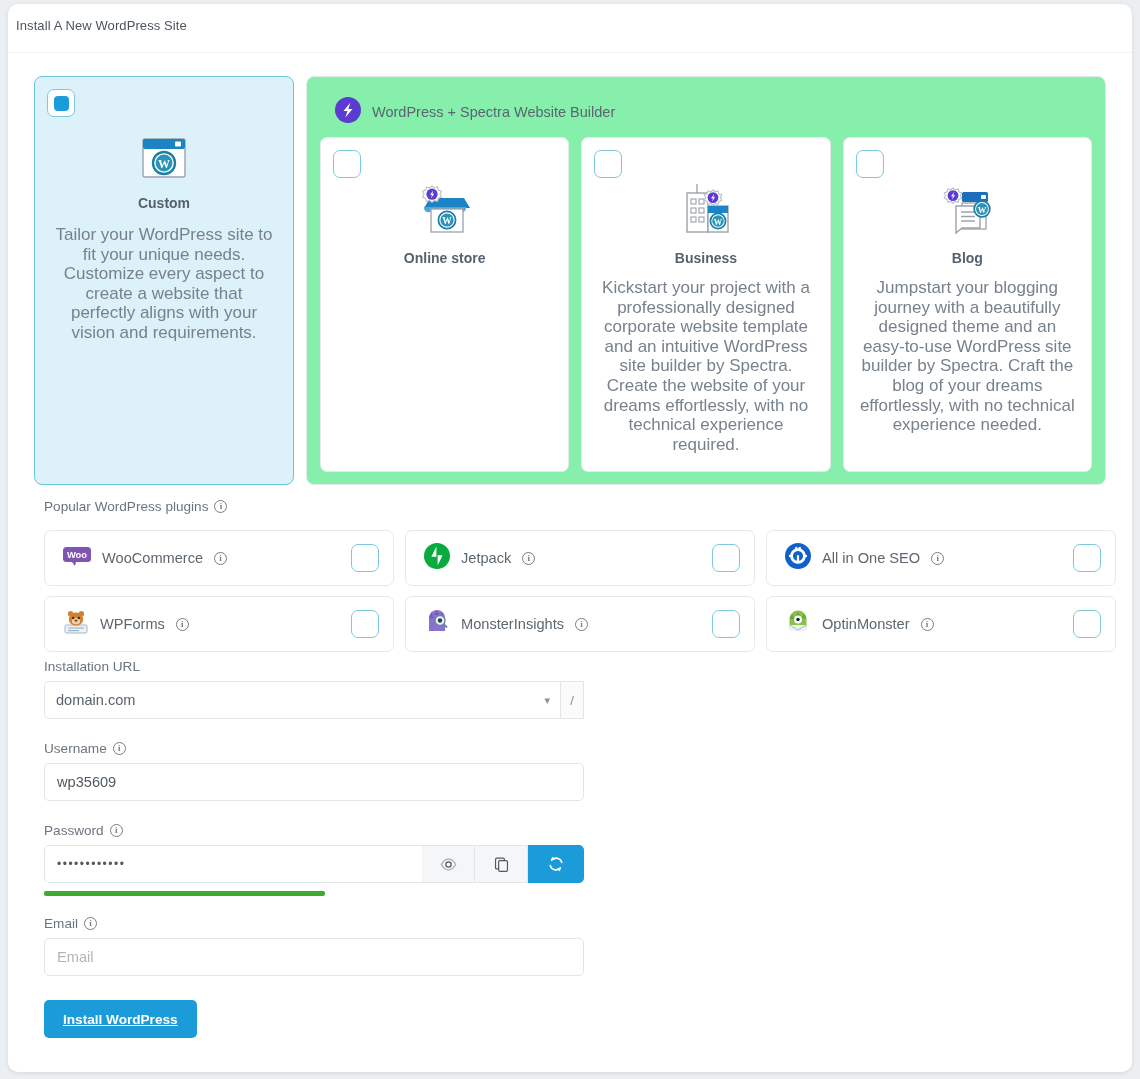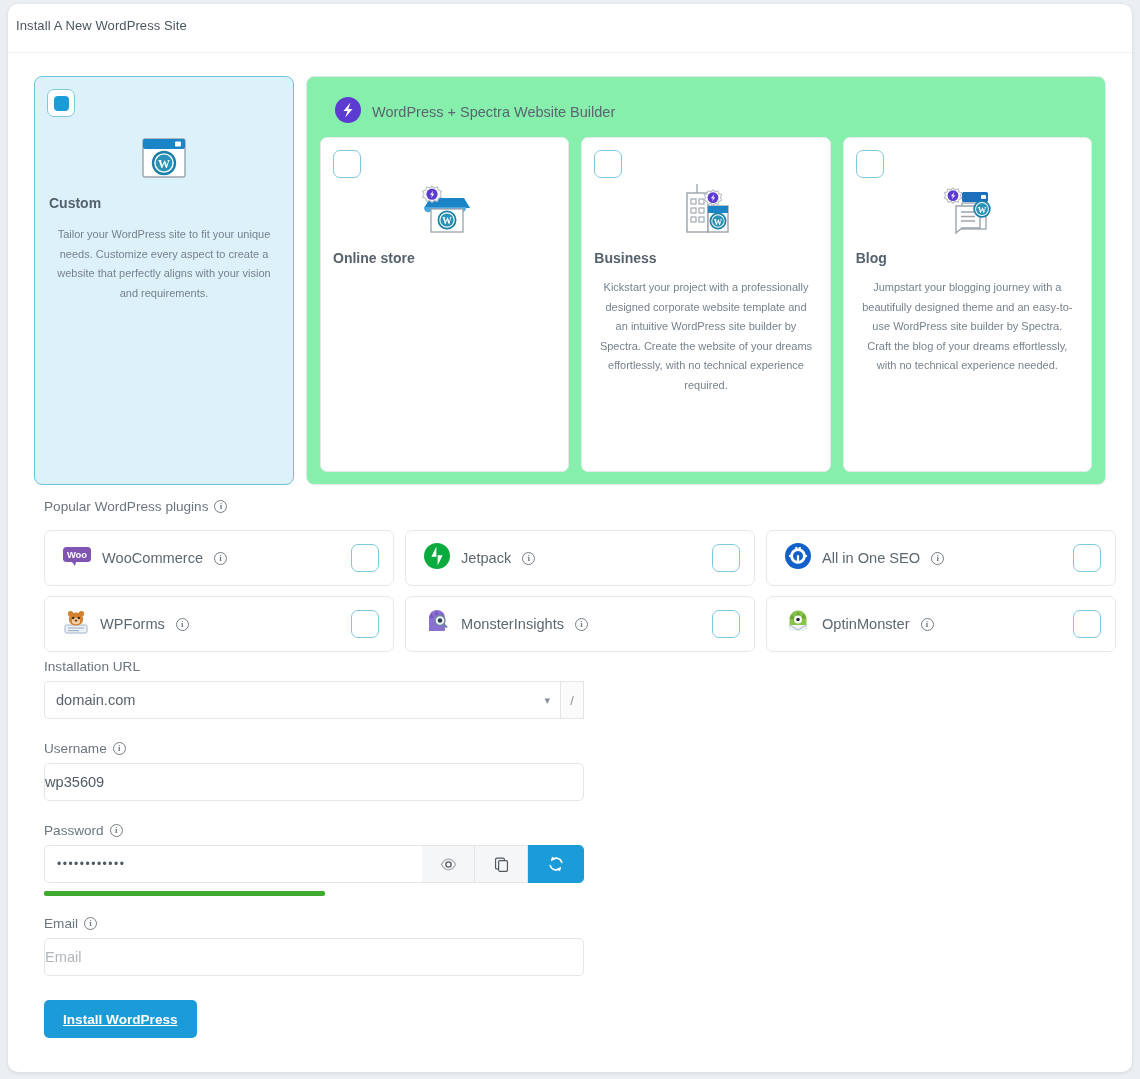--- a/index.html
+++ b/index.html
@@ -75,25 +75,25 @@
   }
   .sq.checked::after {
     content: ""; width: 15px; height: 15px;
     border-radius: 4px; background: #1b9bd8;
   }
   .card-sq { position: absolute; left: 12px; top: 12px; }
 
   .icon-wrap { display: flex; justify-content: center; margin-top: 40px; }
   .opt-card .icon-wrap { margin-top: 32px; }
   .opt-title {
-    font-size: 14px; font-weight: bold;
+    text-align: center; font-size: 14px; font-weight: bold;
     color: #55616d; margin-top: 10px;
   }
   .opt-desc {
-    text-align: center; font-size: 11px; line-height: 19.6px;
+    text-align: center; font-size: 17px; line-height: 19.6px;
     color: #77828d; margin-top: 12px; padding: 0 4px;
   }
   .custom-card .opt-desc { padding: 0 6px; margin-top: 14px; }
 
   
   .plugins-label {
     position: absolute; left: 36px; top: 495px;
     font-size: 13.6px; color: #6b757f;
     display: flex; align-items: center; gap: 6px;
   }
@@ -141,21 +141,21 @@
   .url-folder {
     width: 200px; border: 1px solid #e3e6e9; border-left: none;
     border-radius: 0 5px 5px 0;
     background: #fff; display: flex; align-items: center;
     padding-left: 12px; font-size: 14.6px; color: #b0b6bc;
   }
   .text-input {
     height: 38px; width: 100%;
     border: 1px solid #e3e6e9; border-radius: 5px;
     background: #fff; display: flex; align-items: center;
-    padding-left: 0; font-size: 14.6px; color: #4f5962;
+    padding-left: 12px; font-size: 14.6px; color: #4f5962;
   }
   .text-input.placeholder { color: #b0b6bc; }
   .mt22 { margin-top: 22px; }
   .mt20 { margin-top: 20px; }
 
   .pw-group { display: flex; height: 38px; }
   .pw-input {
     flex: 1; border: 1px solid #e3e6e9; border-right: none;
     border-radius: 5px 0 0 5px; background: #fff;
     display: flex; align-items: center; padding-left: 12px;

